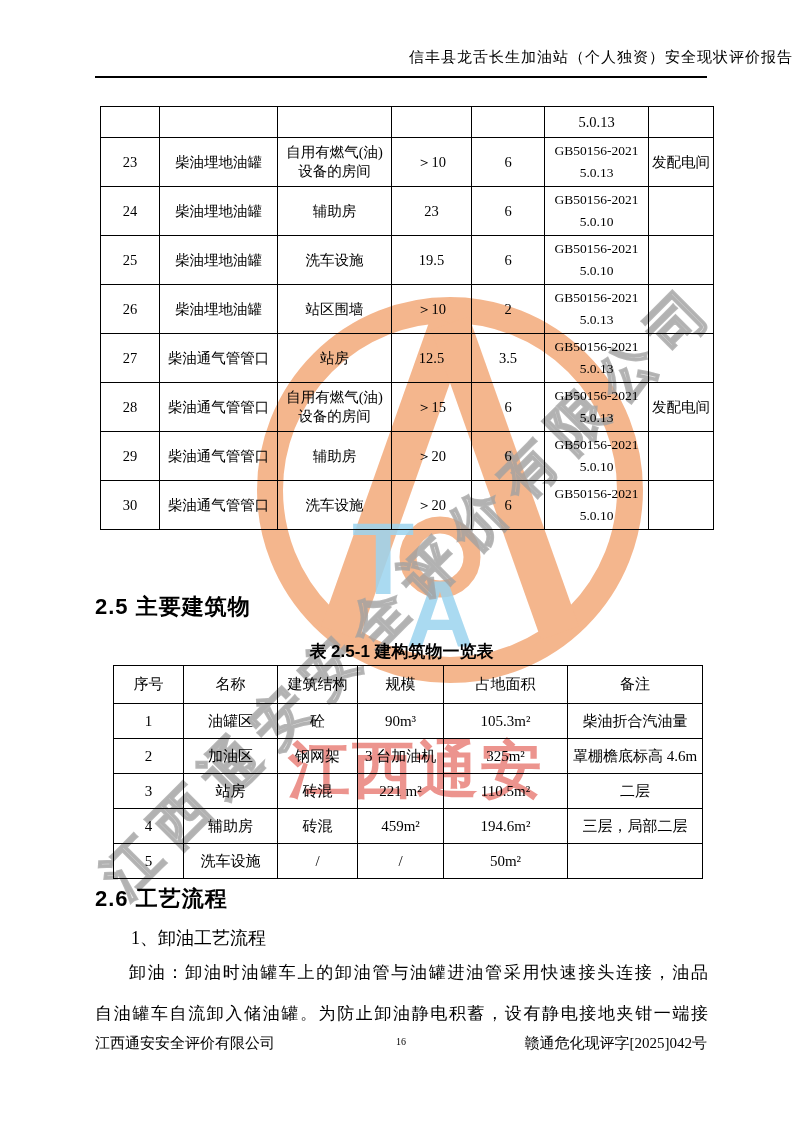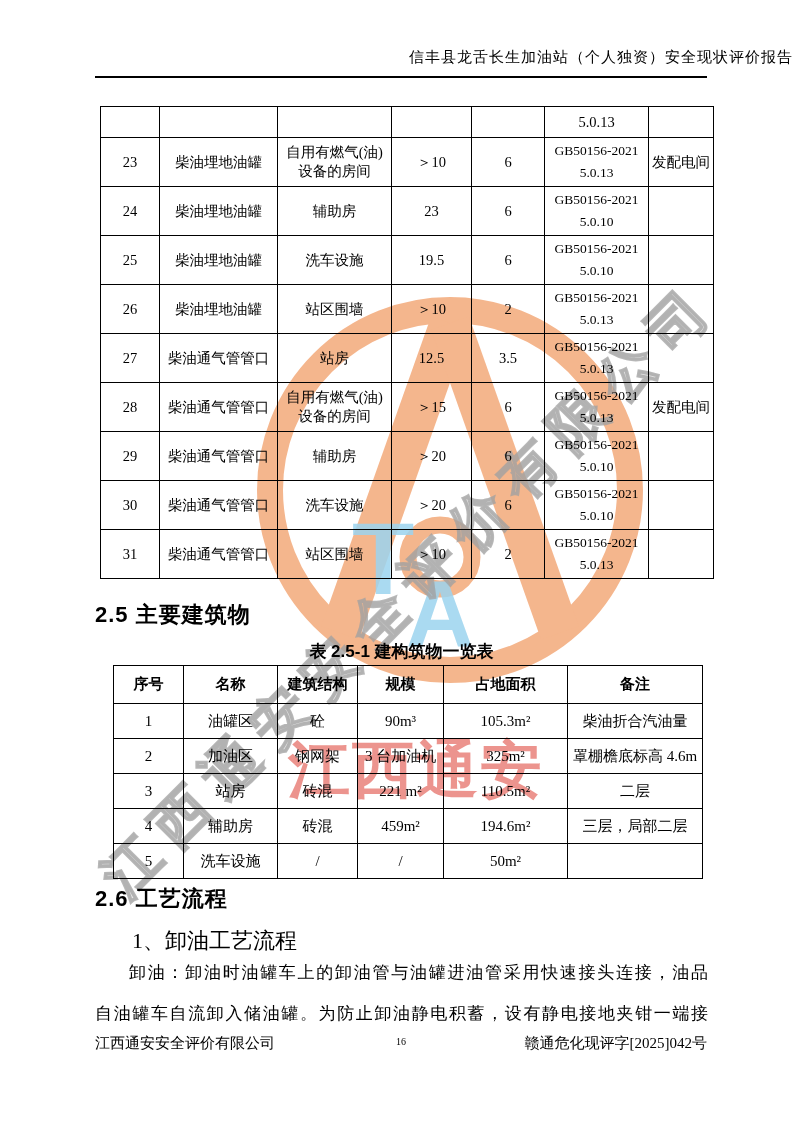--- a/index.html
+++ b/index.html
@@ -44,32 +44,32 @@
   td,th{border:1px solid #000;text-align:center;vertical-align:middle;padding:0 2px;overflow:hidden;}
   .tbl-distance{position:absolute;left:100px;top:106px;width:613px;font-size:14.5px;padding-left:20px;}
   .tbl-distance tr{height:49px;}
   .tbl-distance tr.partial-row{height:31px;}
   .std-line{line-height:22px;font-size:13.5px;}
   .sec-heading{
     position:absolute;left:95px;
     font-family:"Liberation Sans", sans-serif;
     font-size:22px;font-weight:bold;letter-spacing:1px;
   }
-  .h25{top:592px;margin-top:8px;}
+  .h25{top:592px;}
   .h26{top:884px;}
   .tbl-title{
     position:absolute;top:640px;left:95px;width:613px;
     text-align:center;font-size:17px;font-weight:bold;
     font-family:"Liberation Sans", sans-serif;
   }
   .tbl-building{position:absolute;left:113px;top:665px;width:589px;font-size:15px;}
   .tbl-building thead tr{height:38px;}
   .tbl-building tbody tr{height:35px;}
-  .tbl-building th{font-family:"Liberation Sans", sans-serif;font-size:15px;font-weight:bold;border:1px solid #000;}
-  .subheading{position:absolute;left:88px;top:926px;font-size:22px;padding-left:2em;font-family:Liberation Serif, serif;}
+  .tbl-building th{font-family:"Liberation Sans", sans-serif;font-size:15px;font-weight:normal;border:1px solid #000;}
+  .subheading{position:absolute;left:95px;top:926px;font-size:18px;padding-left:2em;font-family:Liberation Serif, serif;}
   .para{position:absolute;left:95px;top:952px;width:613px;font-size:17px;}
   .para-line{text-align:justify;text-align-last:justify;line-height:41px;}
   .para-line.indent{text-indent:2em;}
   .footer{position:absolute;left:95px;top:1034px;width:612px;font-size:15px;}
   .footer-left{position:absolute;left:0;top:0;}
   .footer-center{position:absolute;left:0;top:2px;width:100%;text-align:center;font-size:10px;}
   .footer-right{position:absolute;right:0;top:0;}
 </style>
 </head>
 <body>
@@ -200,32 +200,20 @@
           </tr>
           <tr>
             <td>30</td>
             <td>柴油通气管管口</td>
             <td>洗车设施</td>
             <td>＞20</td>
             <td>6</td>
             <td>
               <div class="std-line">GB50156-2021</div>
               <div class="std-line">5.0.10</div>
-            </td>
-            <td></td>
-          </tr>
-          <tr>
-            <td>31</td>
-            <td>柴油通气管管口</td>
-            <td>站区围墙</td>
-            <td>＞10</td>
-            <td>2</td>
-            <td>
-              <div class="std-line">GB50156-2021</div>
-              <div class="std-line">5.0.13</div>
             </td>
             <td></td>
           </tr>
         </tbody>
     </table>
 
     <div class="sec-heading h25">2.5 主要建筑物</div>
     <div class="tbl-title">表 2.5-1  建构筑物一览表</div>
 
     <table class="tbl-building">

